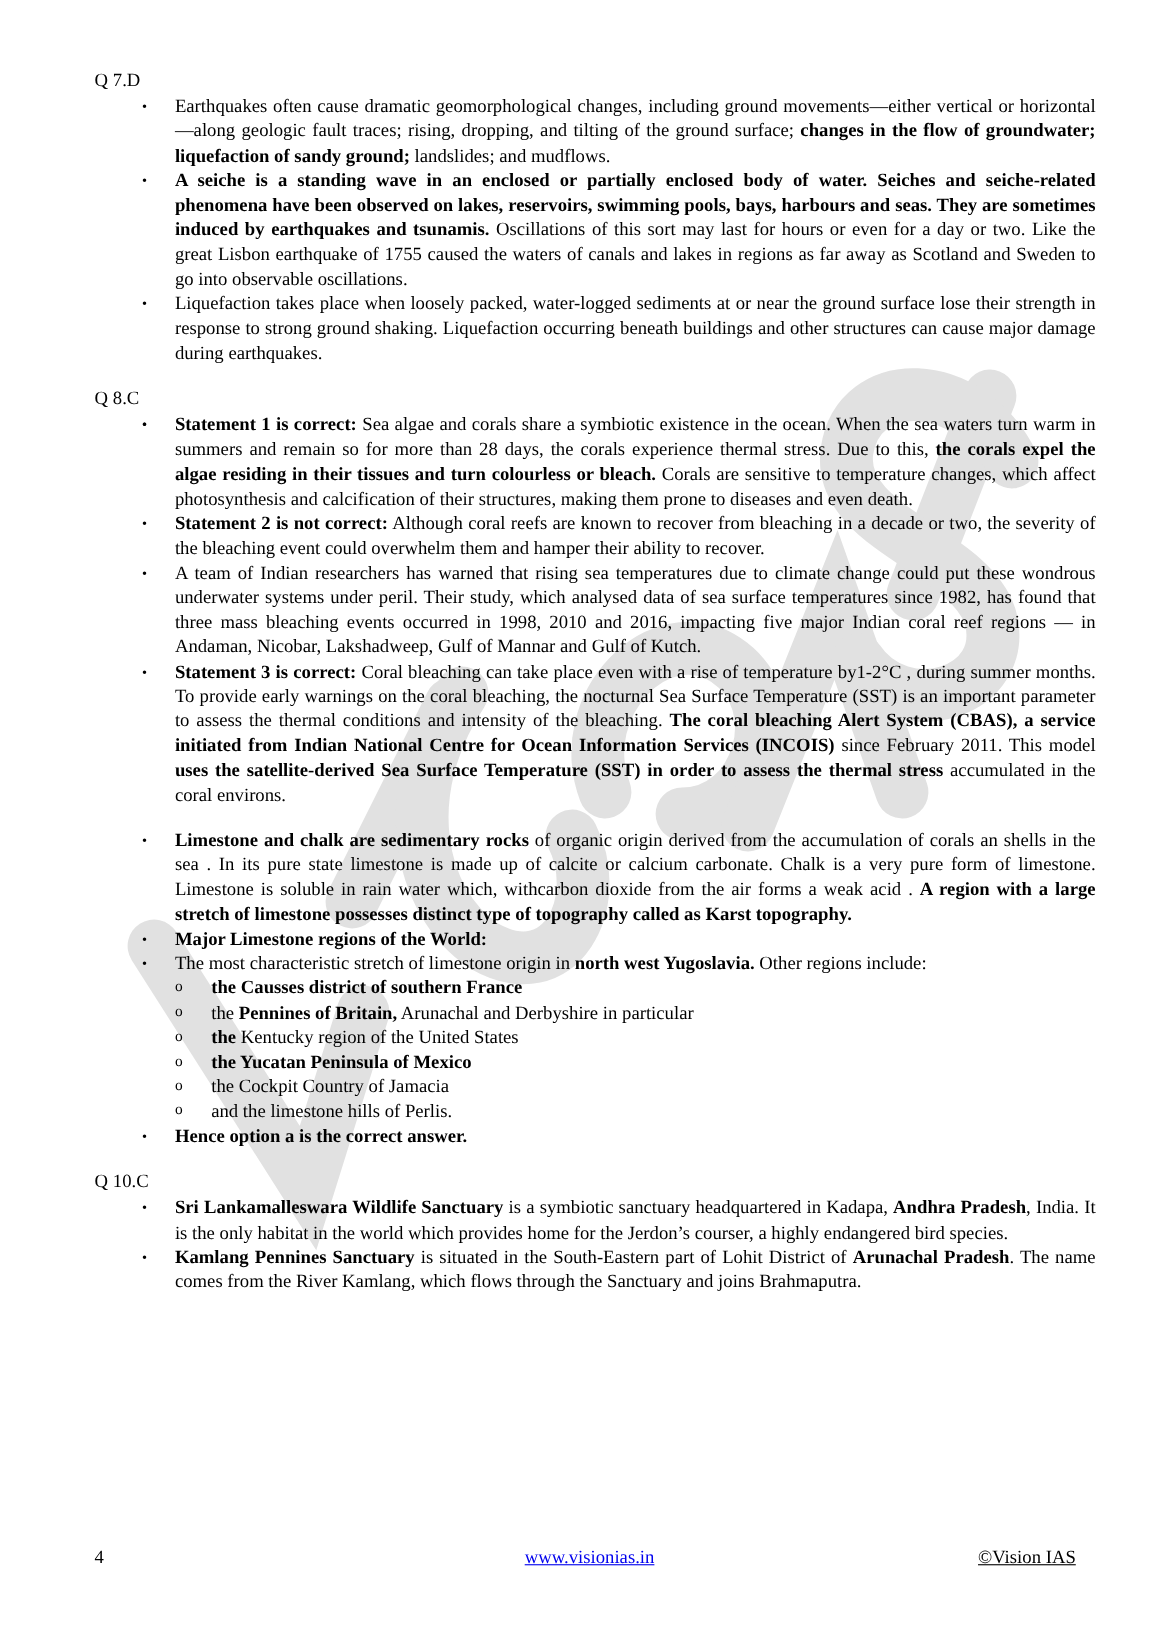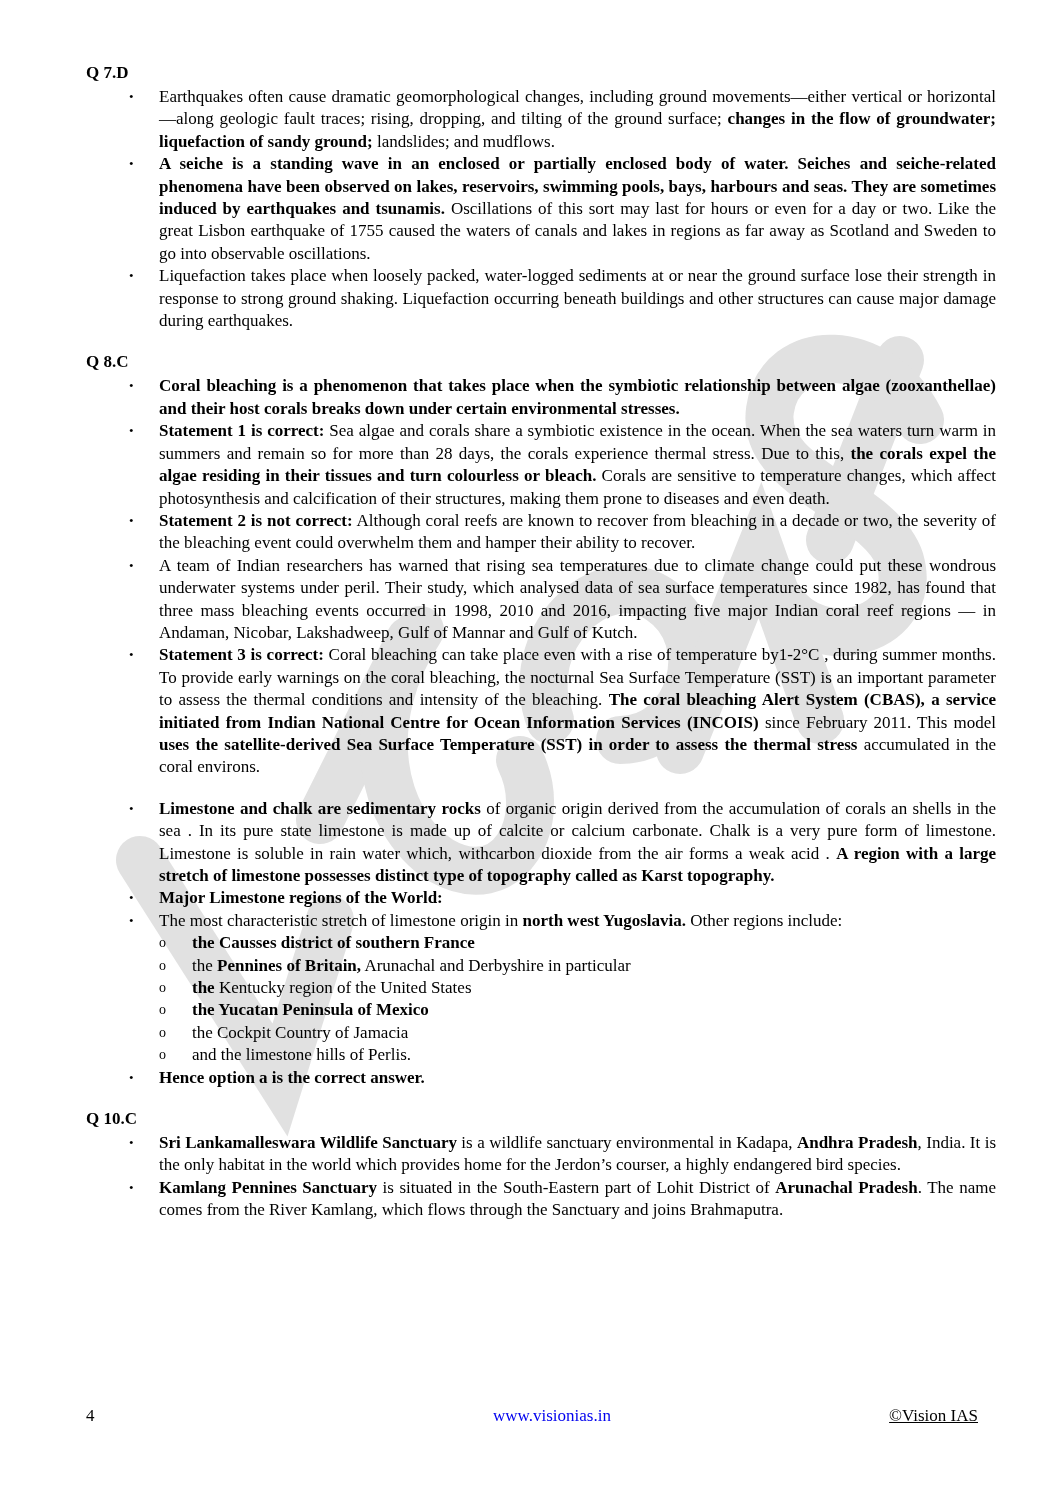--- a/index.html
+++ b/index.html
@@ -7,21 +7,21 @@
       width: 1058px; height: 1497px; position: relative; overflow: hidden;
       font-family: "Liberation Serif", "DejaVu Serif", serif;
       color: #000;
     }
     .watermark {
       position: absolute; left: 80px; top: 300px; width: 1000px; height: 900px;
       pointer-events: none; z-index: 0;
     }
     .page { position: absolute; left: 86px; top: 62px; width: 910px; z-index: 1; }
     .q-title {
-      font-weight: bold; font-size: 17px; line-height: 22px; margin: 0 0 2px 0;
+      font-weight: normal; font-size: 17px; line-height: 22px; margin: 0 0 2px 0;
     }
     .q-block { margin-bottom: 19px; }
     ul.bul { list-style: none; margin: 0; padding: 0; }
     ul.bul > li {
       position: relative; padding-left: 73px;
       font-size: 17px; line-height: 22.4px; text-align: justify;
     }
     ul.bul > li .bdot {
       position: absolute; left: 43px; top: 0; font-size: 13px;
     }
@@ -29,21 +29,21 @@
     ul.sub > li {
       position: relative; padding-left: 106px; font-size: 17px; line-height: 22.4px;
     }
     ul.sub > li .odot { position: absolute; left: 73px; top: 0; font-size: 14px; }
     b { font-weight: bold; }
     .footer {
       position: absolute; top: 1406px; left: 86px; width: 892px; height: 22px;
       font-size: 17px; z-index: 1;
     }
     .footer .pg { position: absolute; left: 0; }
-    .footer .link { position: absolute; left: 407px; color: #0000ee; }
+    .footer .link { position: absolute; left: 391px; color: #0000ee; text-decoration: underline; }
     .footer .copy { position: absolute; right: 0; text-decoration: underline; }
   </style>
 </head>
 <body>
 
 <svg class="watermark" viewBox="0 0 1000 900">
   <g fill="none" stroke="#dcdcdc" stroke-width="48" stroke-linecap="round" opacity="0.85">
     <path d="M60 560 L200 780 L250 620"></path>
     <path d="M240 520 L330 340"></path>
     <path d="M340 330 C 280 420, 300 520, 360 560 C 430 600, 470 520, 440 460"></path>
@@ -59,21 +59,21 @@
       <div class="q-title">Q 7.D</div>
       <ul class="bul">
         <li><span class="bdot">•</span><span>Earthquakes often cause dramatic geomorphological changes, including ground movements—either vertical or horizontal—along geologic fault traces; rising, dropping, and tilting of the ground surface; </span><b>changes in the flow of groundwater; liquefaction of sandy ground;</b><span> landslides; and mudflows.</span></li>
         <li><span class="bdot">•</span><b>A seiche is a standing wave in an enclosed or partially enclosed body of water. Seiches and seiche-related phenomena have been observed on lakes, reservoirs, swimming pools, bays, harbours and seas. They are sometimes induced by earthquakes and tsunamis.</b><span> Oscillations of this sort may last for hours or even for a day or two. Like the great Lisbon earthquake of 1755 caused the waters of canals and lakes in regions as far away as Scotland and Sweden to go into observable oscillations.</span></li>
         <li><span class="bdot">•</span><span>Liquefaction takes place when loosely packed, water-logged sediments at or near the ground surface lose their strength in response to strong ground shaking. Liquefaction occurring beneath buildings and other structures can cause major damage during earthquakes.</span></li>
       </ul>
     </div>
     <div class="q-block">
       <div class="q-title">Q 8.C</div>
       <ul class="bul">
-        <li><span class="bdot">•</span><b>Coral bleaching is a phenomenon that takes place when the symbiotic relationship between algae (zooxanthellae) and their host corals breaks down under certain environmental stresses.</b></li>
+        <li><span class="bdot">•</span></li>
         <li><span class="bdot">•</span><b>Statement 1 is correct:</b><span> Sea algae and corals share a symbiotic existence in the ocean. When the sea waters turn warm in summers and remain so for more than 28 days, the corals experience thermal stress. Due to this, </span><b>the corals expel the algae residing in their tissues and turn colourless or bleach.</b><span> Corals are sensitive to temperature changes, which affect photosynthesis and calcification of their structures, making them prone to diseases and even death.</span></li>
         <li><span class="bdot">•</span><b>Statement 2 is not correct:</b><span> Although coral reefs are known to recover from bleaching in a decade or two, the severity of the bleaching event could overwhelm them and hamper their ability to recover.</span></li>
         <li><span class="bdot">•</span><span>A team of Indian researchers has warned that rising sea temperatures due to climate change could put these wondrous underwater systems under peril. Their study, which analysed data of sea surface temperatures since 1982, has found that three mass bleaching events occurred in 1998, 2010 and 2016, impacting five major Indian coral reef regions — in Andaman, Nicobar, Lakshadweep, Gulf of Mannar and Gulf of Kutch.</span></li>
         <li><span class="bdot">•</span><b>Statement 3 is correct:</b><span> Coral bleaching can take place even with a rise of temperature by1-2°C , during summer months. To provide early warnings on the coral bleaching, the nocturnal Sea Surface Temperature (SST) is an important parameter to assess the thermal conditions and intensity of the bleaching. </span><b>The coral bleaching Alert System (CBAS), a service initiated from Indian National Centre for Ocean Information Services (INCOIS)</b><span> since February 2011. This model </span><b>uses the satellite-derived Sea Surface Temperature (SST) in order to assess the thermal stress</b><span> accumulated in the coral environs.</span></li>
       </ul>
     </div>
     <div class="q-block">
       <ul class="bul">
         <li><span class="bdot">•</span><b>Limestone and chalk are sedimentary rocks</b><span> of organic origin derived from the accumulation of corals an shells in the sea . In its pure state limestone is made up of calcite or calcium carbonate. Chalk is a very pure form of limestone. Limestone is soluble in rain water which, withcarbon dioxide from the air forms a weak acid . </span><b>A region with a large stretch of limestone possesses distinct type of topography called as Karst topography.</b></li>
         <li><span class="bdot">•</span><b>Major Limestone regions of the World:</b></li>
@@ -87,21 +87,21 @@
             <li><span class="odot">o</span><span>the Cockpit Country of Jamacia</span></li>
             <li><span class="odot">o</span><span>and the limestone hills of Perlis.</span></li>
           </ul>
         </li>
         <li><span class="bdot">•</span><b>Hence option a is the correct answer.</b></li>
       </ul>
     </div>
     <div class="q-block">
       <div class="q-title">Q 10.C</div>
       <ul class="bul">
-        <li><span class="bdot">•</span><b>Sri Lankamalleswara Wildlife Sanctuary</b><span> is a wildlife sanctuary environmental in Kadapa, </span><b>Andhra Pradesh</b><span>, India. It is the only habitat in the world which provides home for the Jerdon’s courser, a highly endangered bird species.</span></li>
+        <li><span class="bdot">•</span><b>Sri Lankamalleswara Wildlife Sanctuary</b><span> is a symbiotic sanctuary headquartered in Kadapa, </span><b>Andhra Pradesh</b><span>, India. It is the only habitat in the world which provides home for the Jerdon’s courser, a highly endangered bird species.</span></li>
         <li><span class="bdot">•</span><b>Kamlang Pennines Sanctuary</b><span> is situated in the South-Eastern part of Lohit District of </span><b>Arunachal Pradesh</b><span>. The name comes from the River Kamlang, which flows through the Sanctuary and joins Brahmaputra.</span></li>
       </ul>
     </div>
   </div>
 
 <div class="footer">
   <span class="pg">4</span>
   <a class="link">www.visionias.in</a>
   <span class="copy">©Vision IAS</span>
 </div>

